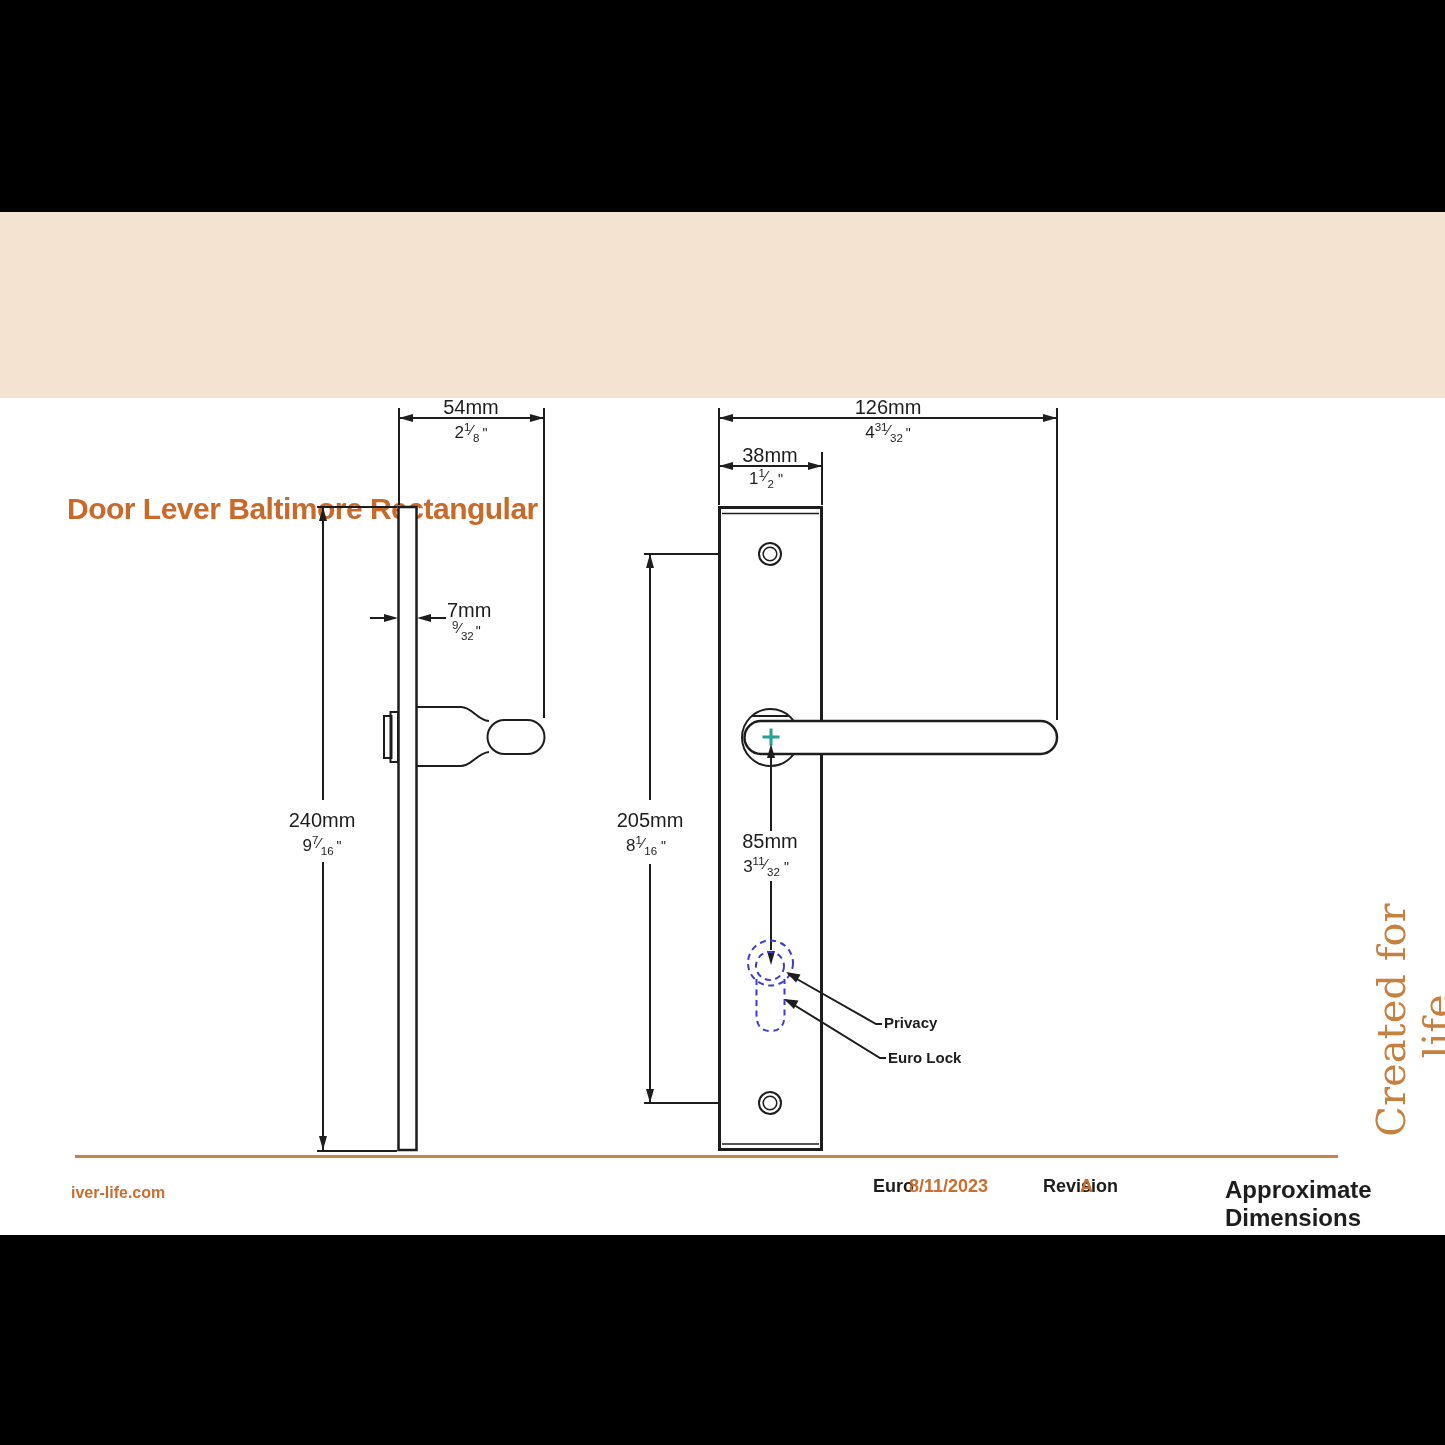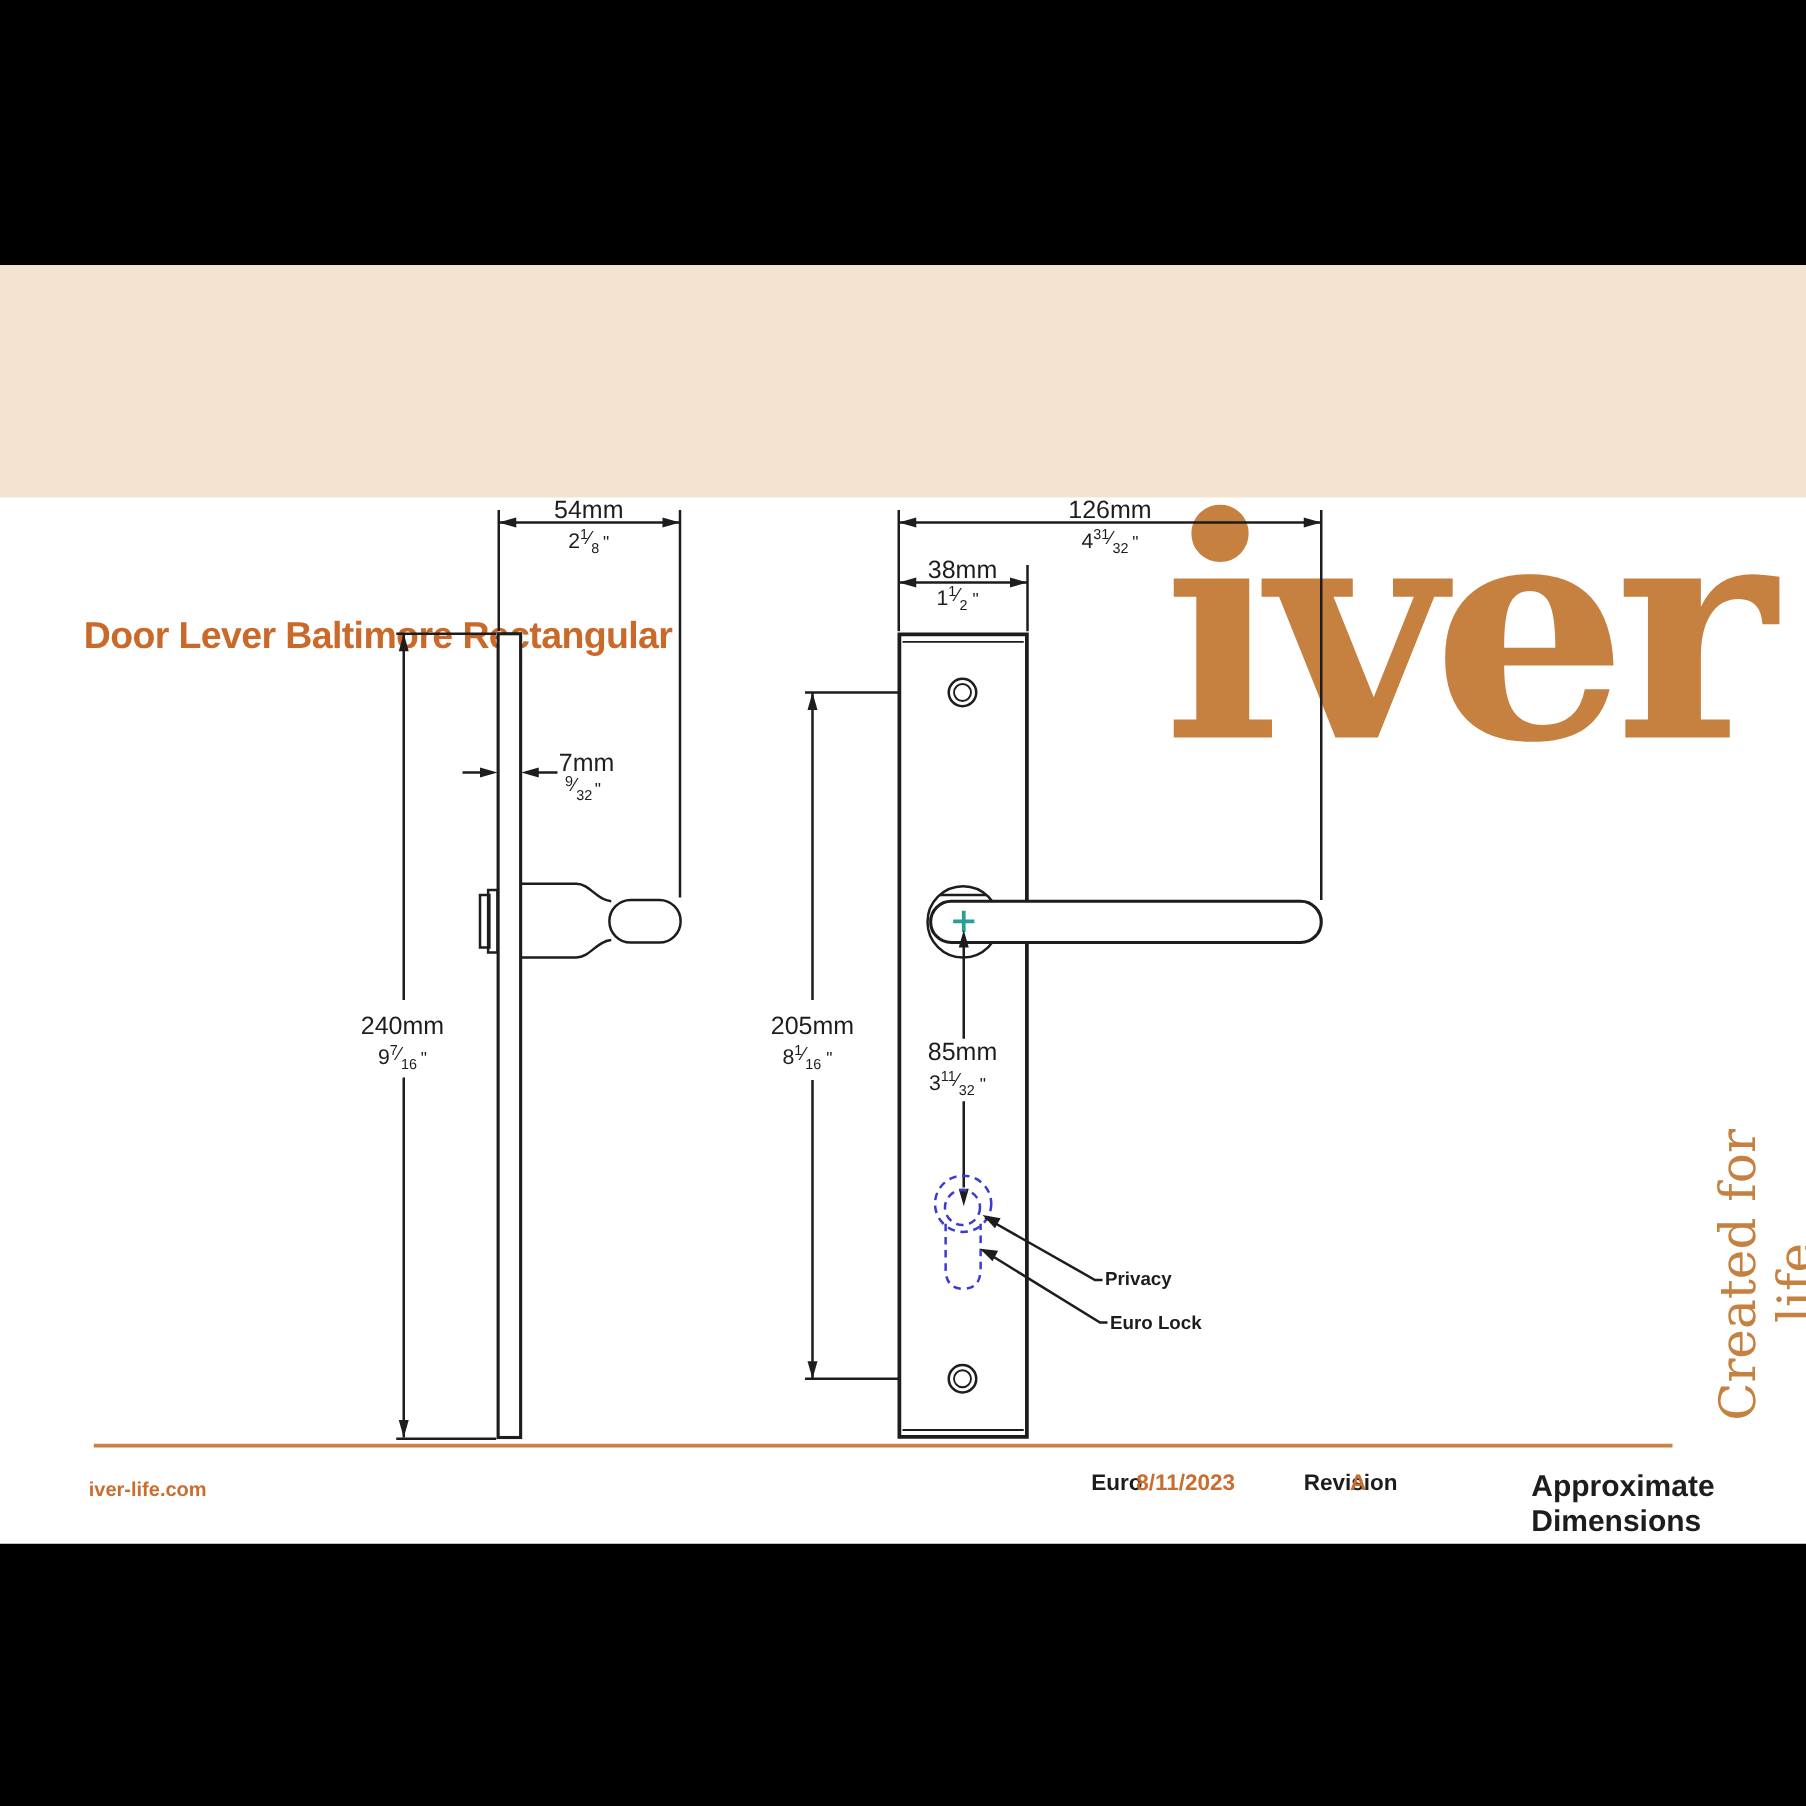--- a/index.html
+++ b/index.html
@@ -37,21 +37,20 @@
 </style>
 </head>
 <body>
 
 <div id="page">
 
   <div id="topbar" class="bar"></div>
 
   <div id="band">
     <div id="title">Door Lever Baltimore Rectangular</div>
-    <div id="logo">iver</div>
   </div>
 
   <div id="tagline">Created for life.</div>
 
   <svg id="drawing" width="1445" height="837" viewBox="0 398 1445 837">
 
     <g>
 
       <path class="ln" d="M399,408 V505"></path>
       <path class="ln" d="M544,408 V718"></path>

